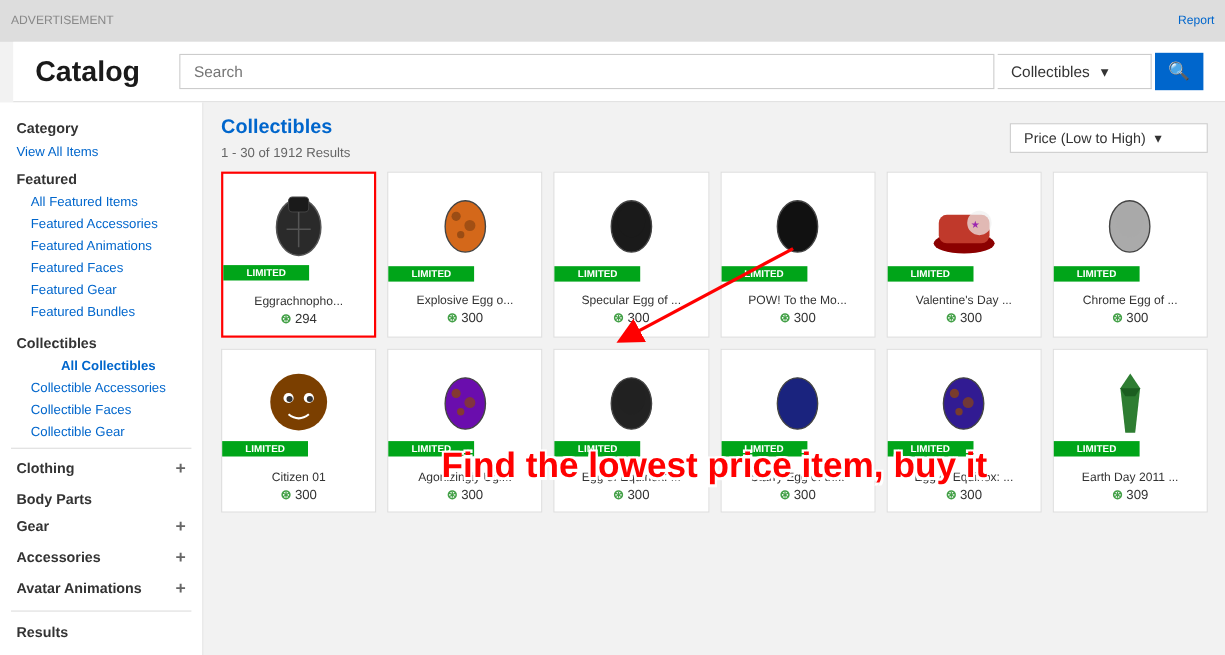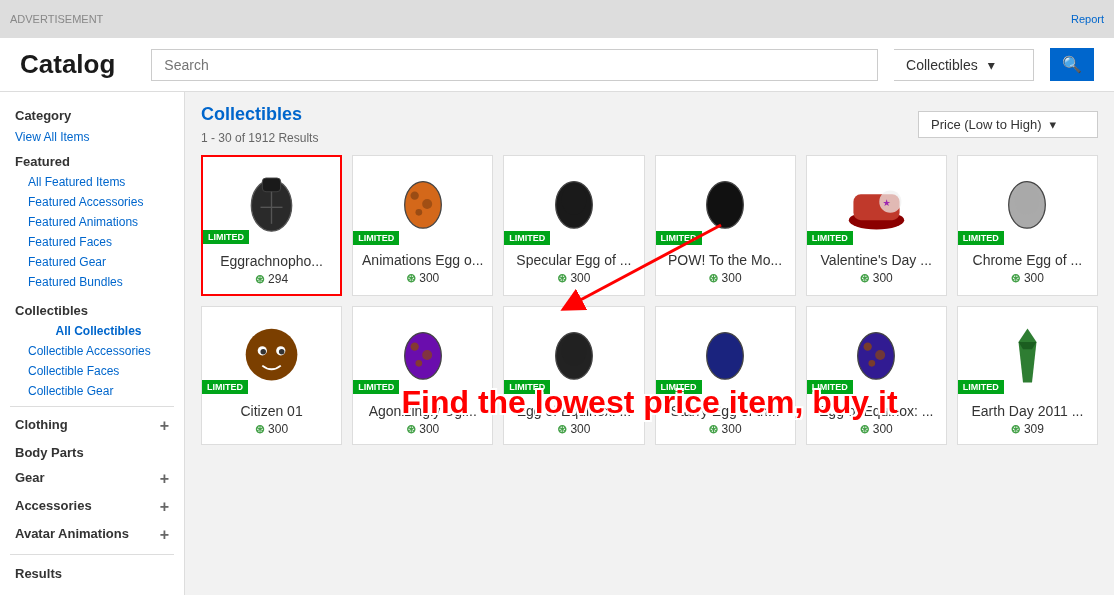--- a/index.html
+++ b/index.html
@@ -17,34 +17,35 @@
       height: 38px;
     }
 
     .header {
       background: #fff;
       padding: 10px 20px;
       display: flex;
       align-items: center;
       gap: 16px;
       border-bottom: 1px solid #ddd;
+      margin-left: 12px;
     }
 
     .catalog-title {
       font-size: 26px;
       font-weight: bold;
       color: #1a1a1a;
       margin-right: 20px;
     }
 
     .search-container {
       display: flex;
       align-items: center;
       flex: 1;
-      gap: 16px;
+      gap: 3px;
     }
 
     .search-input {
       flex: 1;
       border: 1px solid #ccc;
       padding: 7px 12px;
       font-size: 14px;
       outline: none;
       color: #999;
     }
@@ -199,28 +200,28 @@
     }
 
     .limited-badge {
       position: absolute;
       bottom: 50px;
       left: 0;
       background: #00a519;
       color: #fff;
       font-size: 9px;
       font-weight: bold;
-      padding: 2px 5px;
+      padding: 2px 21px;
       text-align: right;
     }
 
     .item-name {
-      font-size: 14px;
+      font-size: 11px;
       color: #333;
-      margin-top: 8px;
+      margin-top: 22px;
       white-space: nowrap;
       overflow: hidden;
       text-overflow: ellipsis;
     }
 
     .item-price {
       font-size: 12px;
       color: #333;
       margin-top: 3px;
       display: flex;
@@ -385,21 +386,21 @@
           <div class="item-card">
     <div class="item-visual">
       <svg viewBox="0 0 60 70" width="50" height="62">
       <ellipse cx="30" cy="36" rx="22" ry="28" fill="#d4681a" stroke="#444" stroke-width="1.5"></ellipse>
       <circle cx="20" cy="25" r="5" fill="#8B4513" opacity="0.8"></circle>
                 <circle cx="35" cy="35" r="6" fill="#8B4513" opacity="0.7"></circle>
                 <circle cx="25" cy="45" r="4" fill="#8B4513" opacity="0.8"></circle>
     </svg>
     </div>
     <div class="limited-badge">LIMITED</div>
-    <div class="item-name">Animations Egg o...</div>
+    <div class="item-name">Explosive Egg o...</div>
     <div class="item-price">
       <span class="robux-icon">⊛</span>
       <span>300</span>
     </div>
   </div>
           <div class="item-card">
     <div class="item-visual">
       <svg viewBox="0 0 60 70" width="50" height="62">
       <ellipse cx="30" cy="36" rx="22" ry="28" fill="#1a1a1a" stroke="#444" stroke-width="1.5"></ellipse>
       <ellipse cx="30" cy="30" rx="15" ry="18" fill="#1a1a1a" opacity="0.3"></ellipse>

